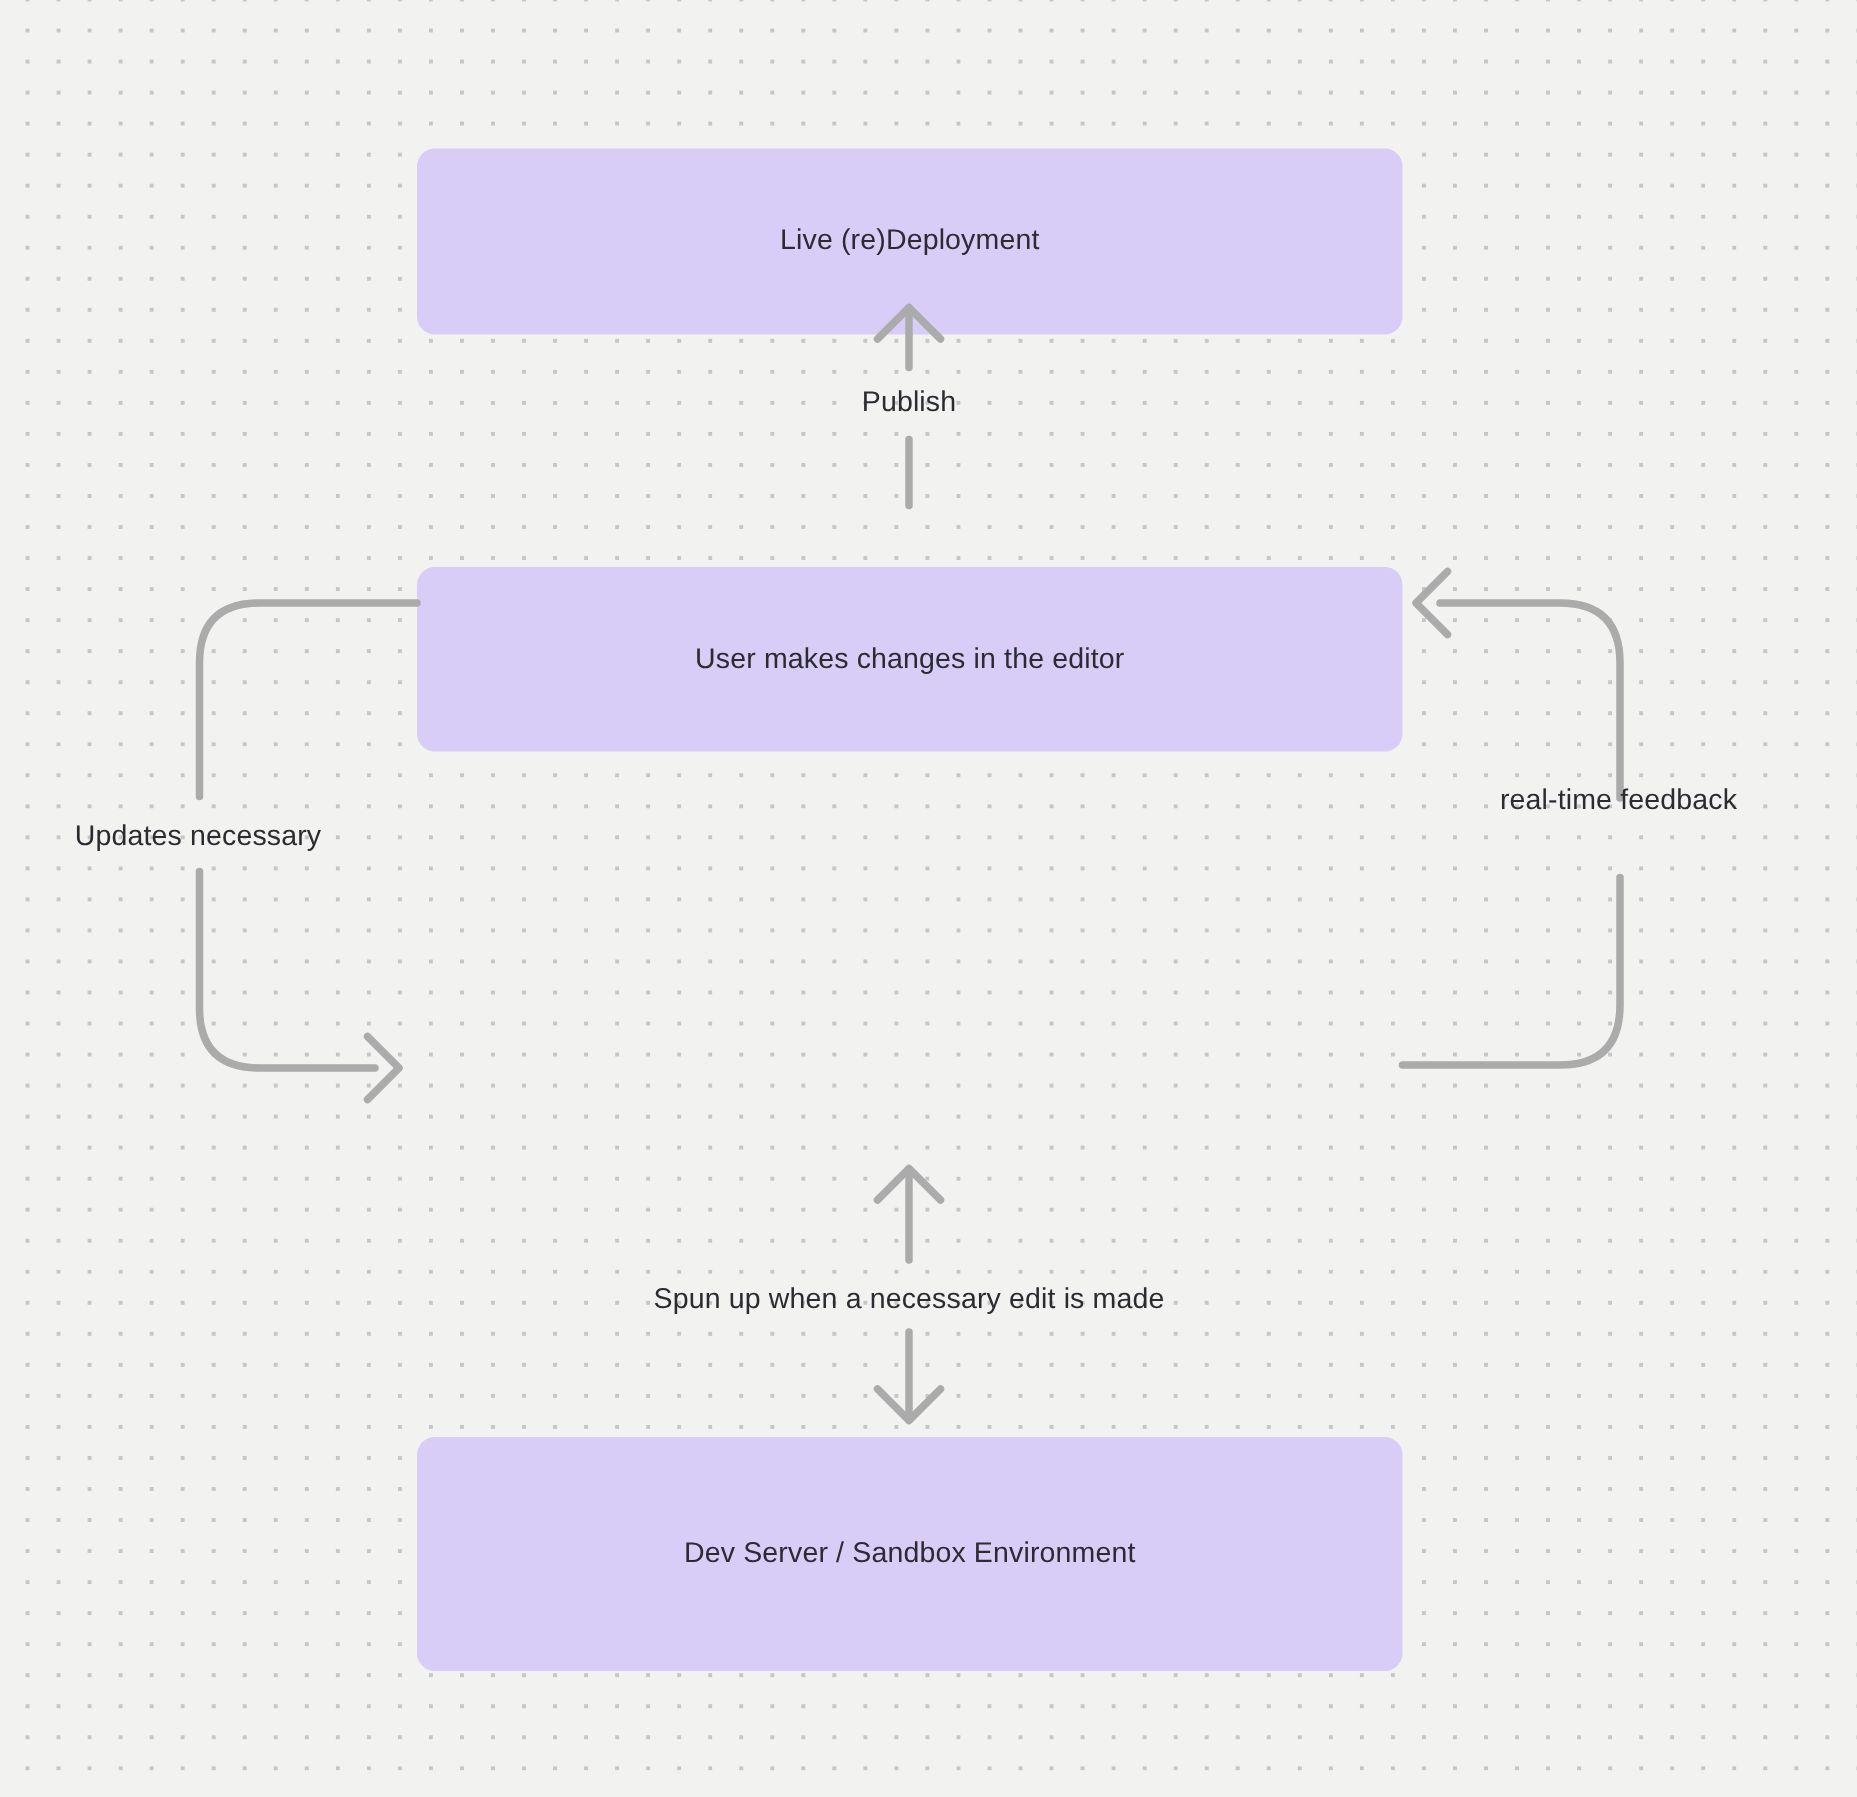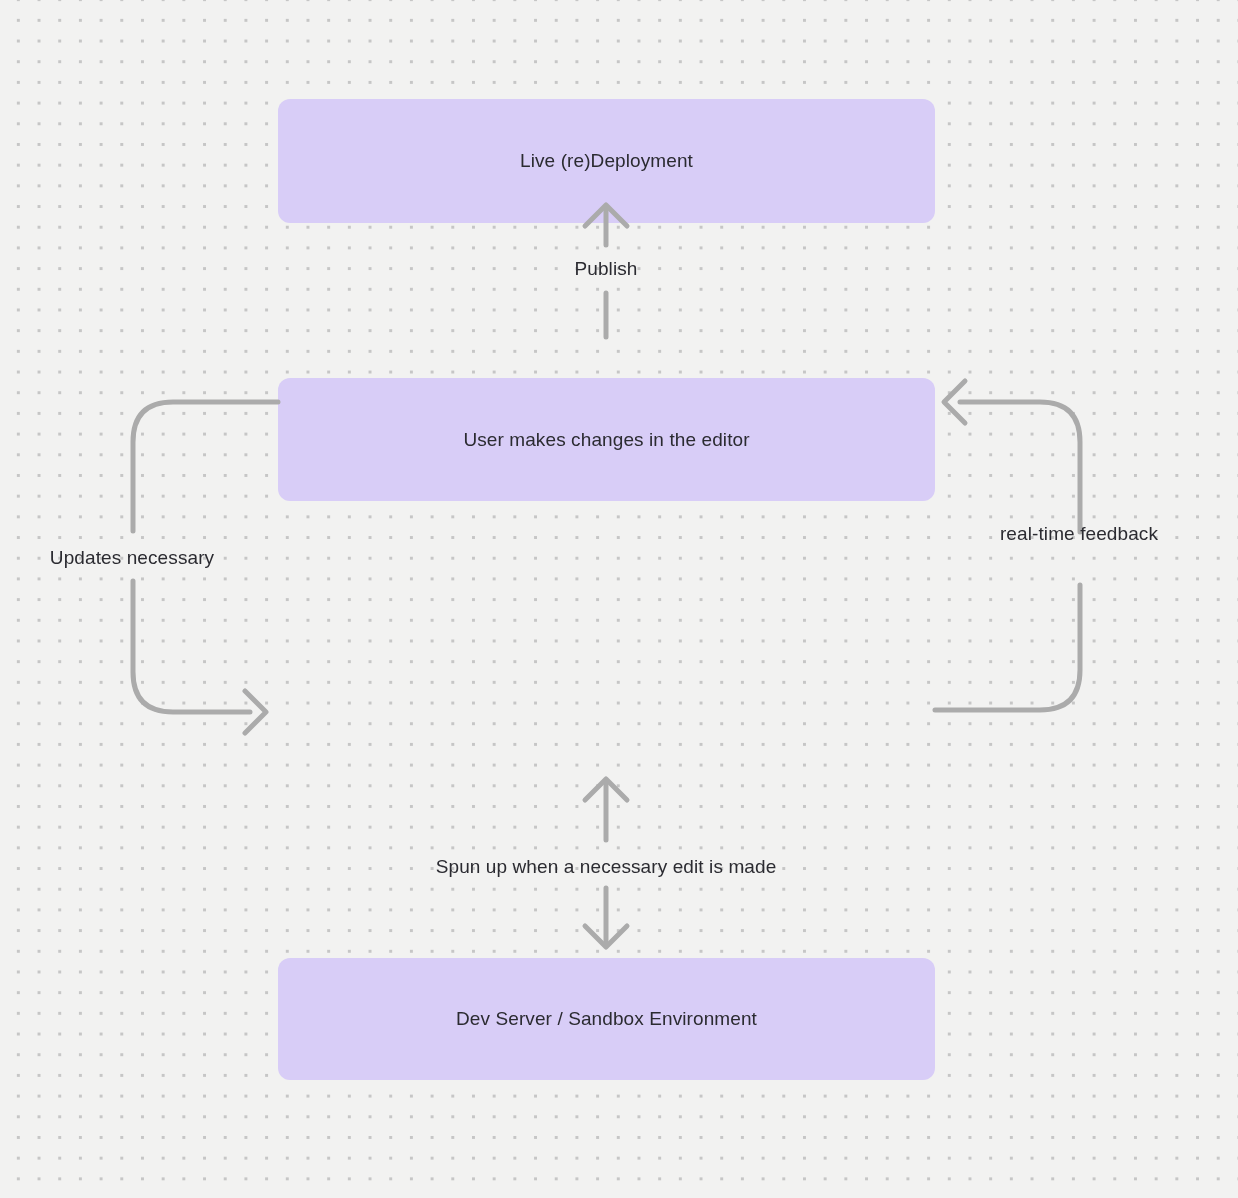--- a/index.html
+++ b/index.html
@@ -36,21 +36,21 @@
     align-items: center;
     justify-content: center;
     font-size: 19px;
     color: var(--node-text);
     letter-spacing: 0.1px;
     z-index: 1;
   }
   .node-live    { top: 72px;  height: 124px; margin-top: 27px; }
   .node-editor  { top: 340px; margin-top: 38px; }
   .node-preview { top: 650px; height: 122px; }
-  .node-dev     { top: 958px; height: 122px; }
+  .node-dev     { top: 958px; height: 156px; }
   .edges-svg {
     position: absolute;
     inset: 0;
     width: 1238px;
     height: 1198px;
     z-index: 2;
     pointer-events: none;
   }
   .edges-svg path {
     fill: none;

